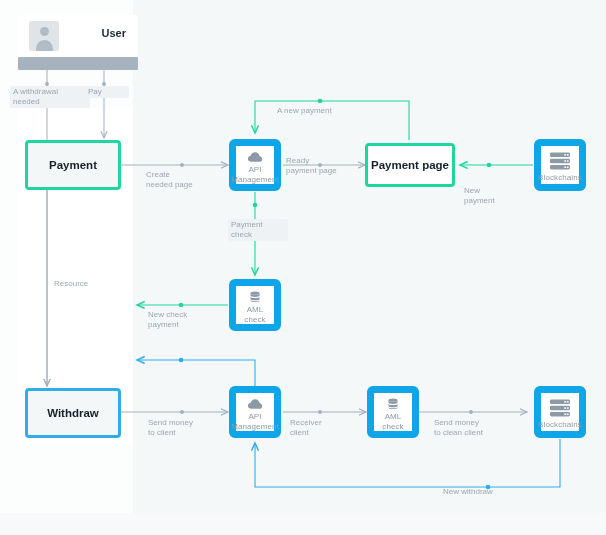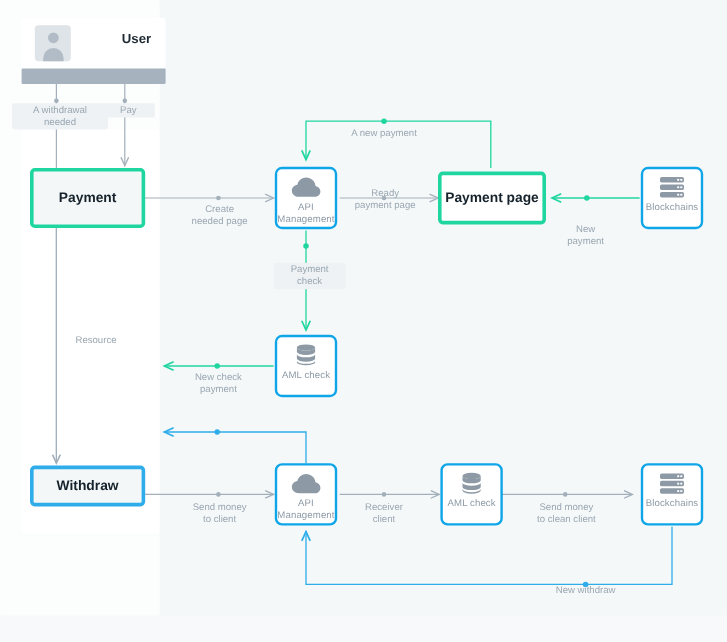--- a/index.html
+++ b/index.html
@@ -66,34 +66,34 @@
     border-width:3px;border-style:solid;border-radius:4px;
     display:flex;align-items:center;justify-content:center;
     font-size:11.5px;font-weight:bold;color:#16222b;
   }
   .box-green{border-color:#20d6a0;background:#f3f7f8;}
   .box-green-white{border-color:#20d6a0;background:#ffffff;}
   .box-blue{border-color:#2eadea;background:#f3f7f8;}
 
   .svc{
     width:52px;height:52px;
-    border:2px solid #0ea5e9;border-radius:6px;background:#ffffff;
+    border:7px solid #0ea5e9;border-radius:6px;background:#ffffff;
     display:flex;flex-direction:column;align-items:center;justify-content:flex-start;
     padding-top:5px;box-sizing:border-box;
   }
   .svc .lbl{
     font-size:8px;color:#8d9aa6;line-height:9.5px;text-align:center;
     margin-top:2px;letter-spacing:.1px;
   }
   .svc .ico{width:26px;height:20px;display:block;}
 
   
   .elabel{
     position:absolute;font-size:8px;color:#9aa7b2;line-height:10px;
-    text-align:center;white-space:pre-line;
+    white-space:pre-line;
   }
   .elabel.chip{background:#eef2f4;border-radius:2px;padding:1px 3px;}
 
   svg.wires{position:absolute;left:0;top:0;width:606px;height:535px;overflow:visible;}
 </style>
 </head>
 <body>
 
 <div id="stage">
 
@@ -162,21 +162,21 @@
     <circle cx="471" cy="412" r="1.9" fill="#a3b0bb"></circle>
 
     <path d="M560,439 L560,487 L255,487 L255,443" stroke="#2eadea" stroke-width="1.1" fill="none" marker-end="url(#abl)"></path>
     <circle cx="488" cy="487" r="2.3" fill="#2eadea"></circle>
   </svg>
 
   <div class="node box-hl box-green" style="left:25px;top:140px;width:96px;height:50px;">
     <span>Payment</span>
   </div>
 
-  <div class="node box-hl box-blue" style="left:25px;top:388px;width:96px;height:34px;">
+  <div class="node box-hl box-blue" style="left:25px;top:388px;width:96px;height:50px;">
     <span>Withdraw</span>
   </div>
 
   <div class="node box-hl box-green-white" style="left:365px;top:143px;width:90px;height:44px;">
     <span>Payment page</span>
   </div>
 
   <div class="node svc" style="left:229px;top:139px;">
     <svg class="ico" viewBox="0 0 26 20">
       <path d="M7.2,18 C3.6,18 1.2,15.7 1.2,12.9 C1.2,10.3 3.2,8.2 5.8,7.9 C6.6,4.4 9.6,2 13.2,2 C17.2,2 20.5,5 20.9,8.9 C23.3,9.3 25,11.2 25,13.6 C25,16.1 23,18 20.4,18 Z" fill="#8d9aa6"></path>

